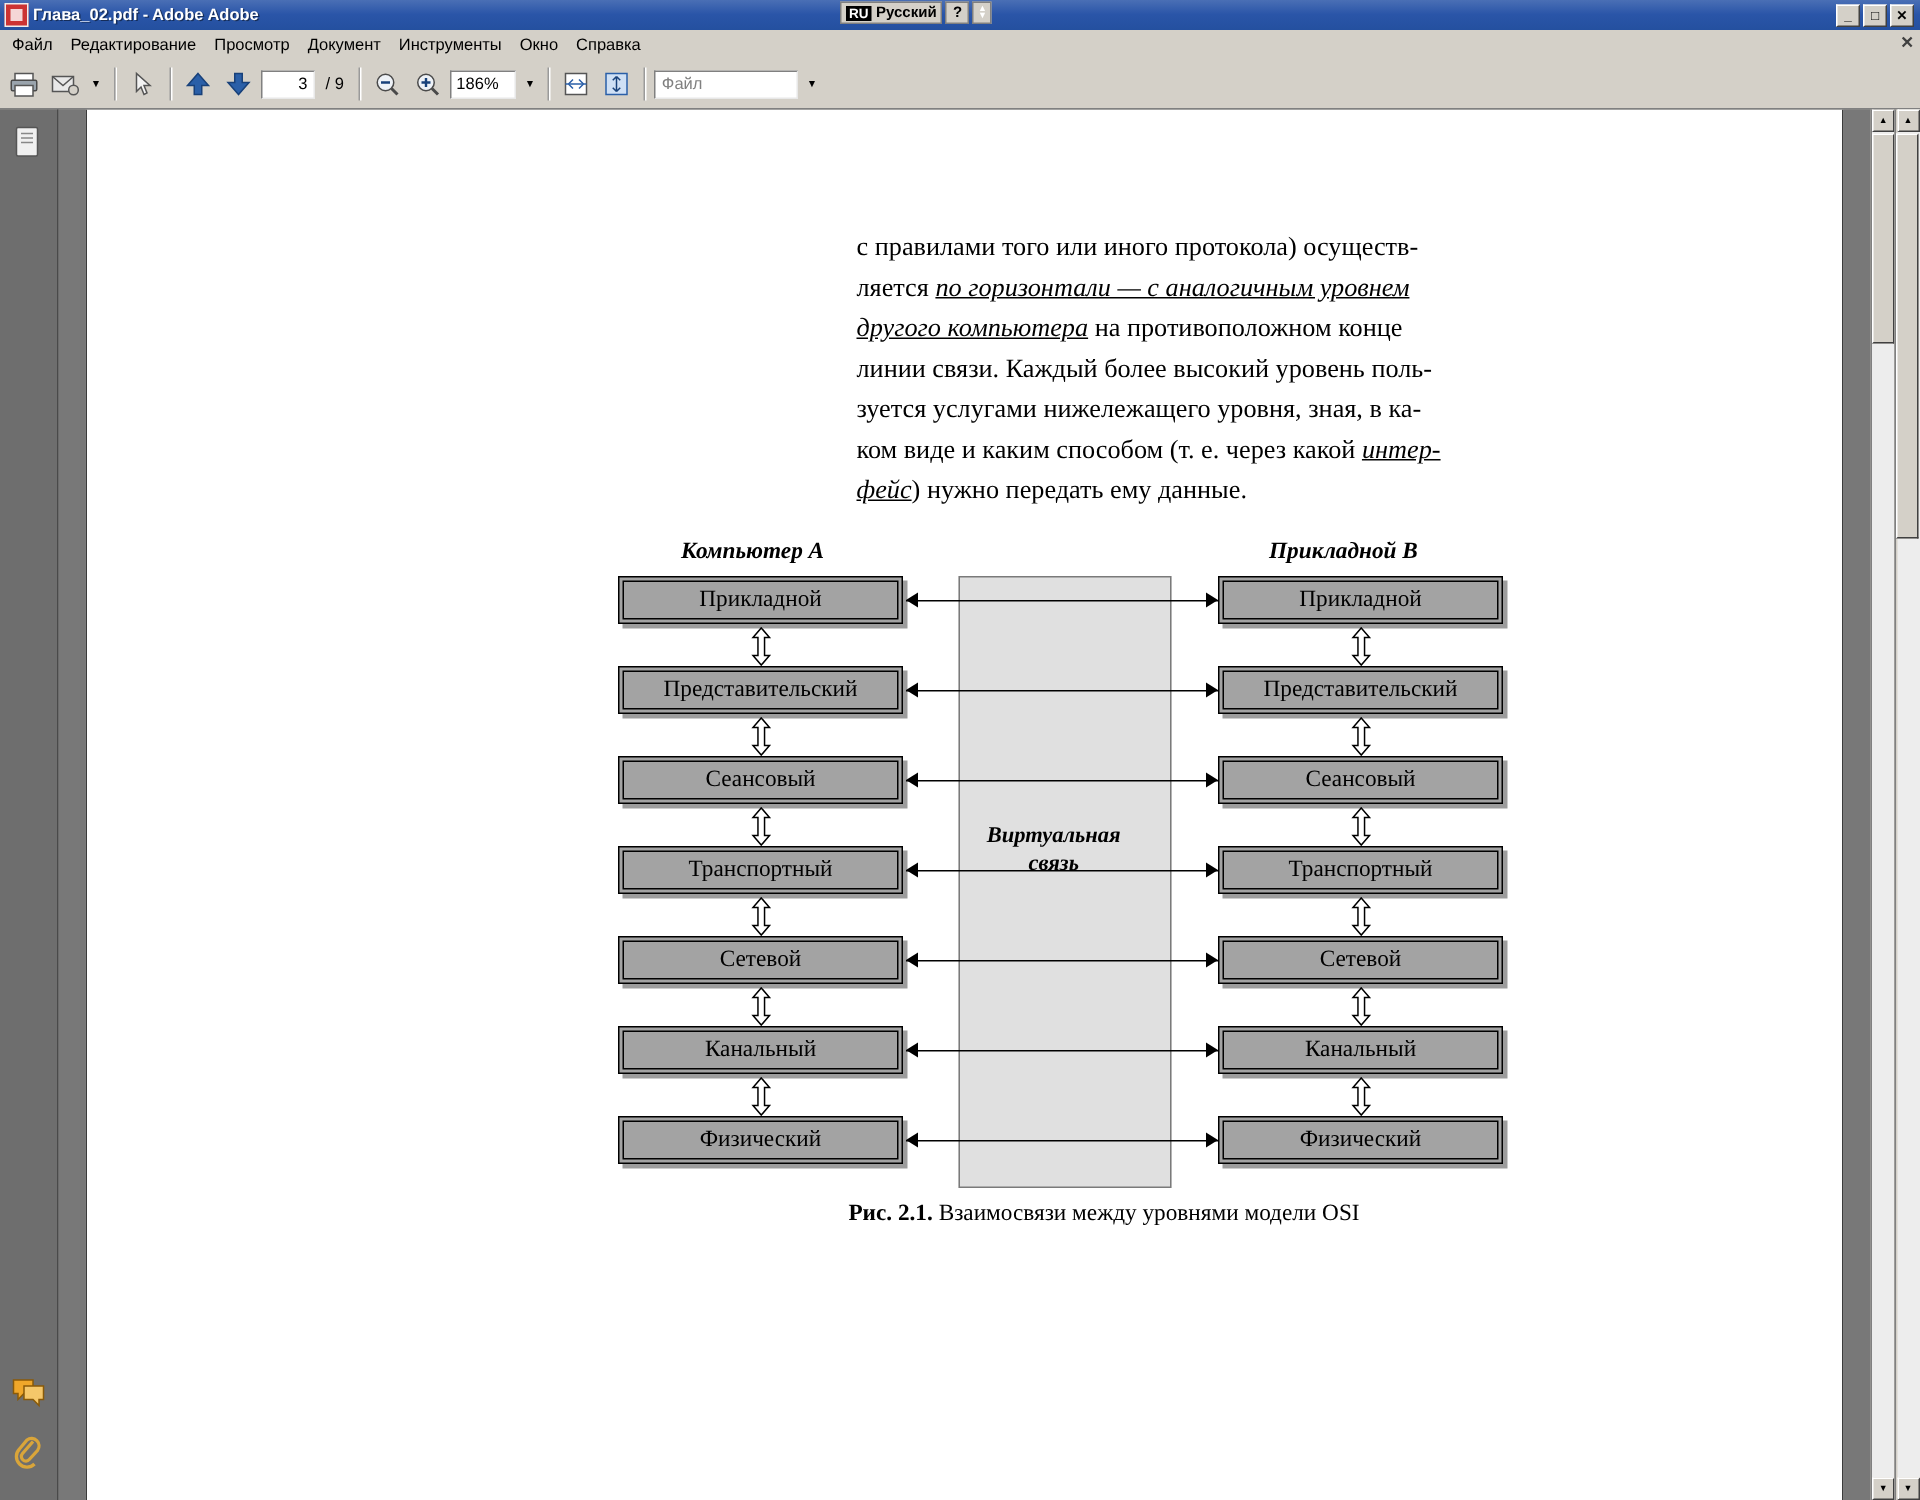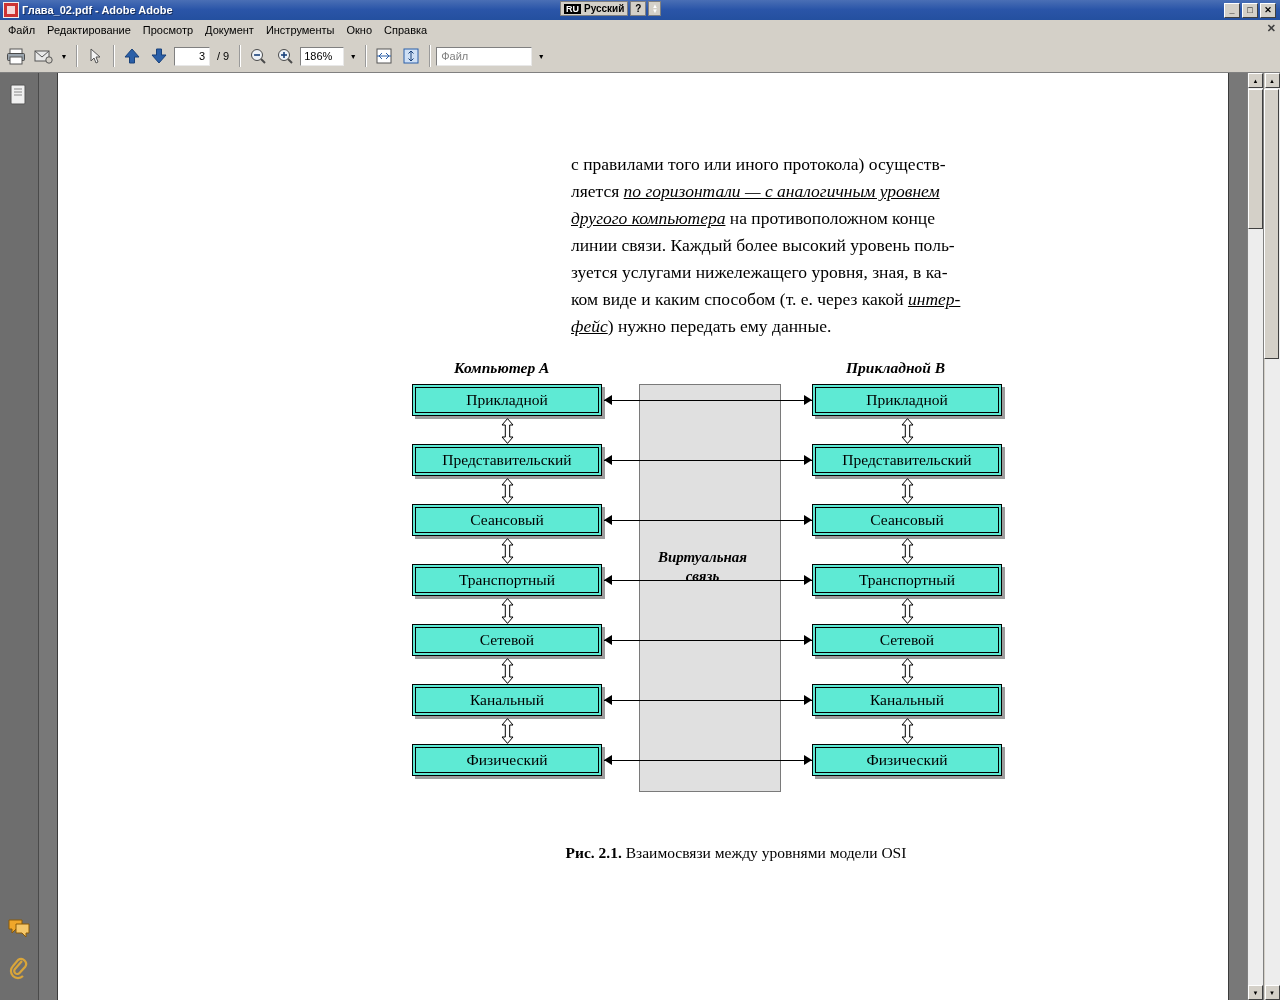--- a/index.html
+++ b/index.html
@@ -388,21 +388,21 @@
     font-size: 15px;
     line-height: 19px;
   }
 
   .lbox {
     position: absolute;
     width: 190px;
     height: 32px;
     box-sizing: border-box;
     border: 1px solid #000;
-    background: #5eead4;
+    background: #a3a3a3;
     box-shadow: 3px 3px 0 #9d9d9d;
     display: flex;
     align-items: center;
     justify-content: center;
     font-size: 15.5px;
   }
   .lbox .inner {
     position: absolute;
     left: 2px; top: 2px; right: 2px; bottom: 2px;
     border: 1px solid #000;
@@ -435,21 +435,20 @@
 
   .figcap {
     position: absolute;
     left: 78px;
     top: 447px;
     width: 520px;
     text-align: center;
     font-size: 15.5px;
     font-weight: bold;
     font-family: "Liberation Serif", serif;
-    margin-top: 44px;
   }
   .figcap .rest { font-weight: normal; }
 </style>
 </head>
 <body>
 
 <div class="app">
 
   <div class="titlebar">
     <div class="tb-icon"></div>

